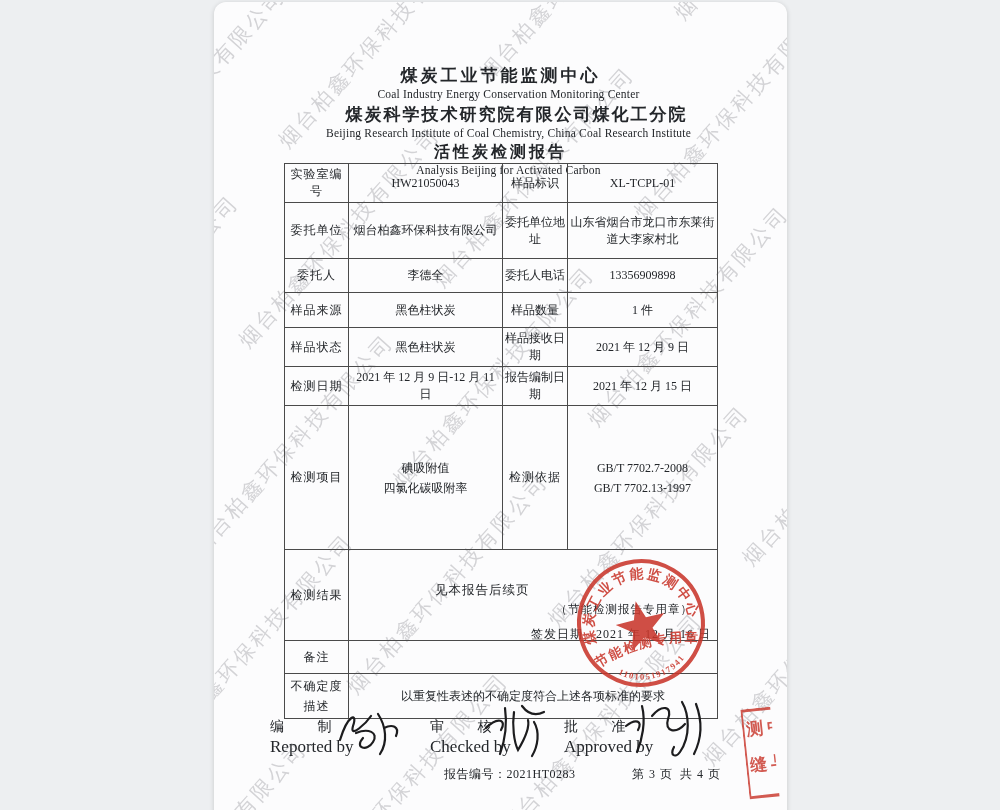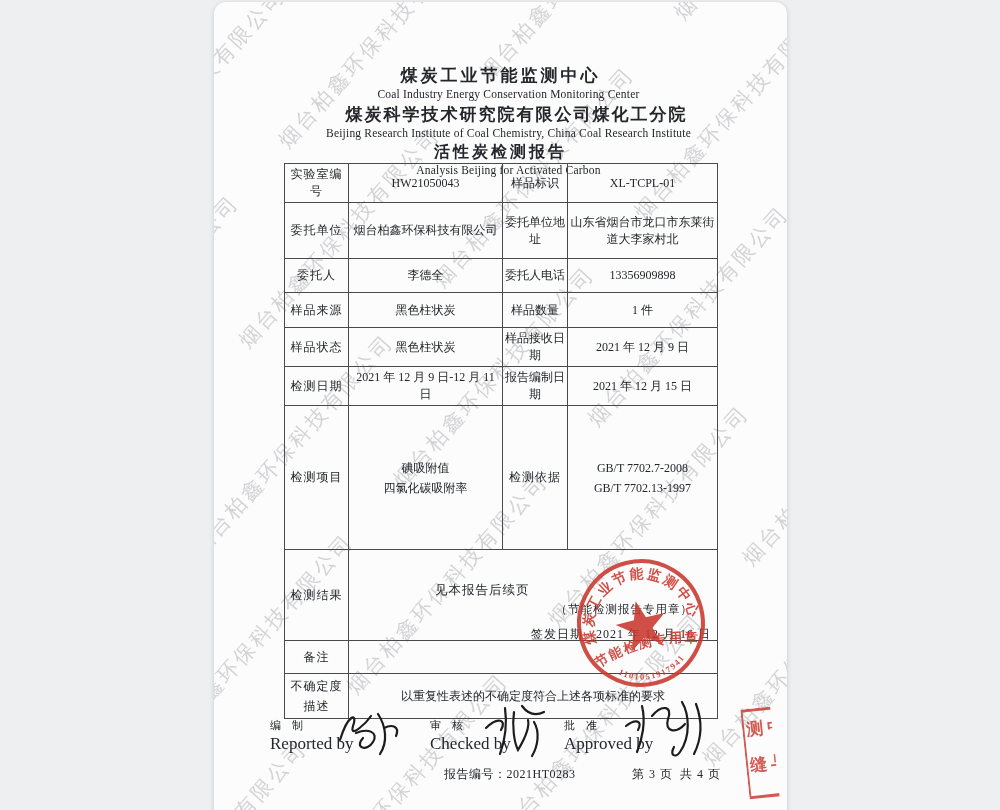--- a/index.html
+++ b/index.html
@@ -51,21 +51,21 @@
     overflow:hidden;transform:rotate(-6deg);opacity:.82;pointer-events:none;
   }
   .seam-inner{
     width:46px;height:84px;border:3px solid #c9372c;border-left-width:2px;
     color:#c9372c;font-weight:bold;font-size:17px;line-height:36px;
     padding-left:2px;letter-spacing:4px;white-space:nowrap;
   }
   
   .sign-row{position:absolute;left:0;top:716px;width:100%;height:60px;font-size:13px;}
   .sign-block{position:absolute;top:0;}
-  .sign-cn{font-size:11px;letter-spacing:0;white-space:pre;}
+  .sign-cn{font-size:14px;letter-spacing:0;white-space:pre;font-family:Liberation Mono, monospace;}
   .sign-en{font-size:17px;margin-top:1px;}
   .sig{position:absolute;z-index:3;}
   .sig path{stroke:#1c1c1e;stroke-width:2.2;fill:none;stroke-linecap:round;}
   .foot-refs{position:absolute;top:764px;left:0;width:100%;font-size:12px;}
   .rpt-no{position:absolute;left:230px;letter-spacing:.5px;}
   .pg1{position:absolute;left:418px;letter-spacing:1px;}
   .pg2{position:absolute;left:466px;letter-spacing:1px;}
   .stamp text{fill:#c9372c;}
 </style>
 </head>

